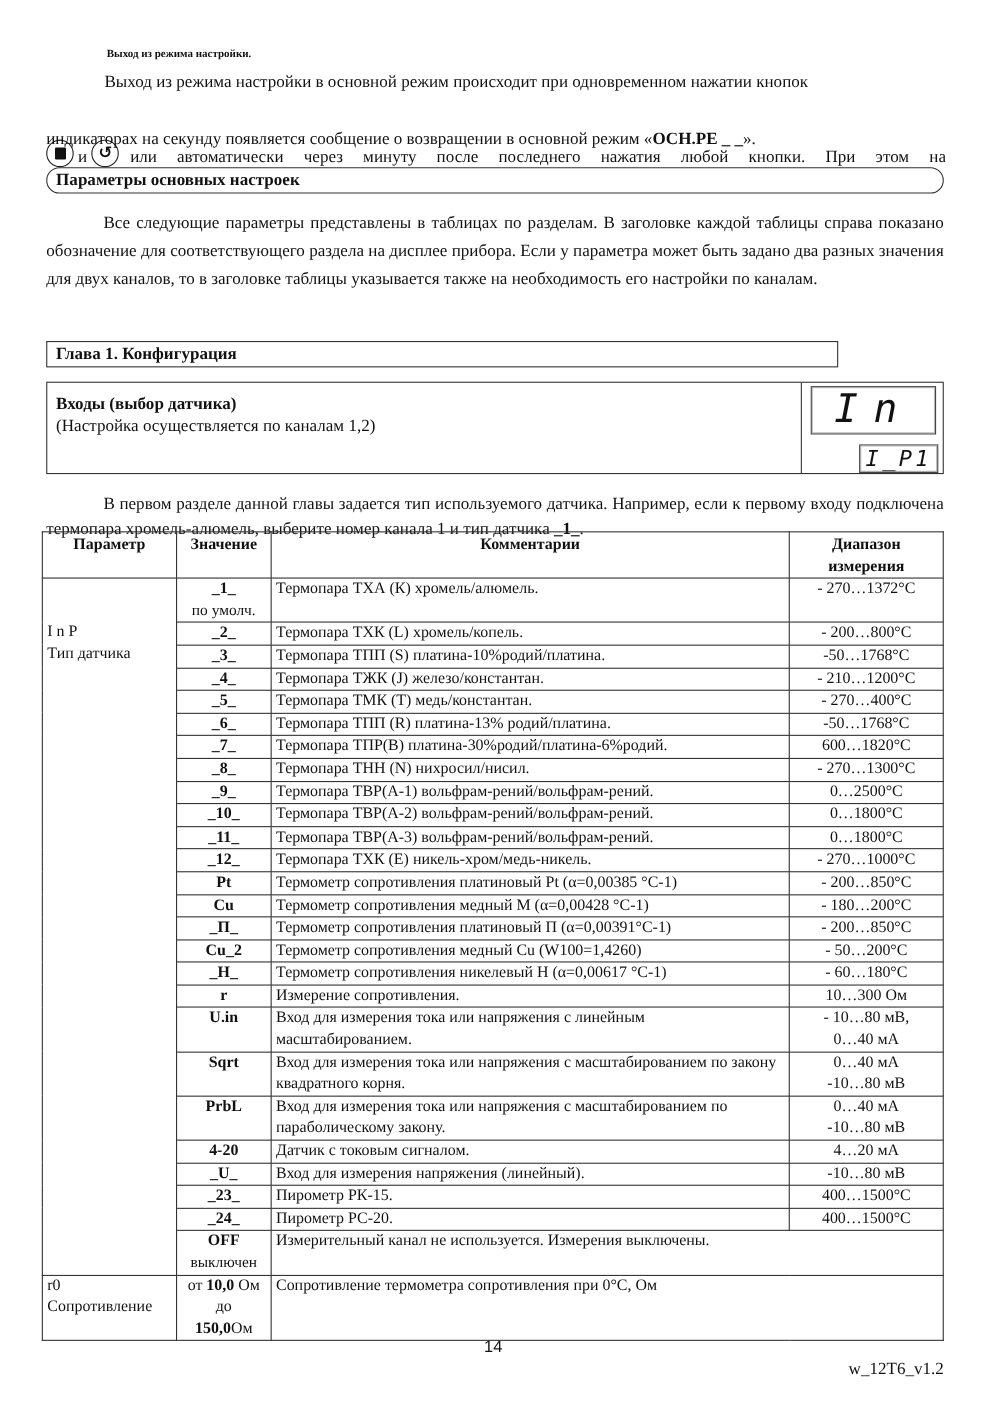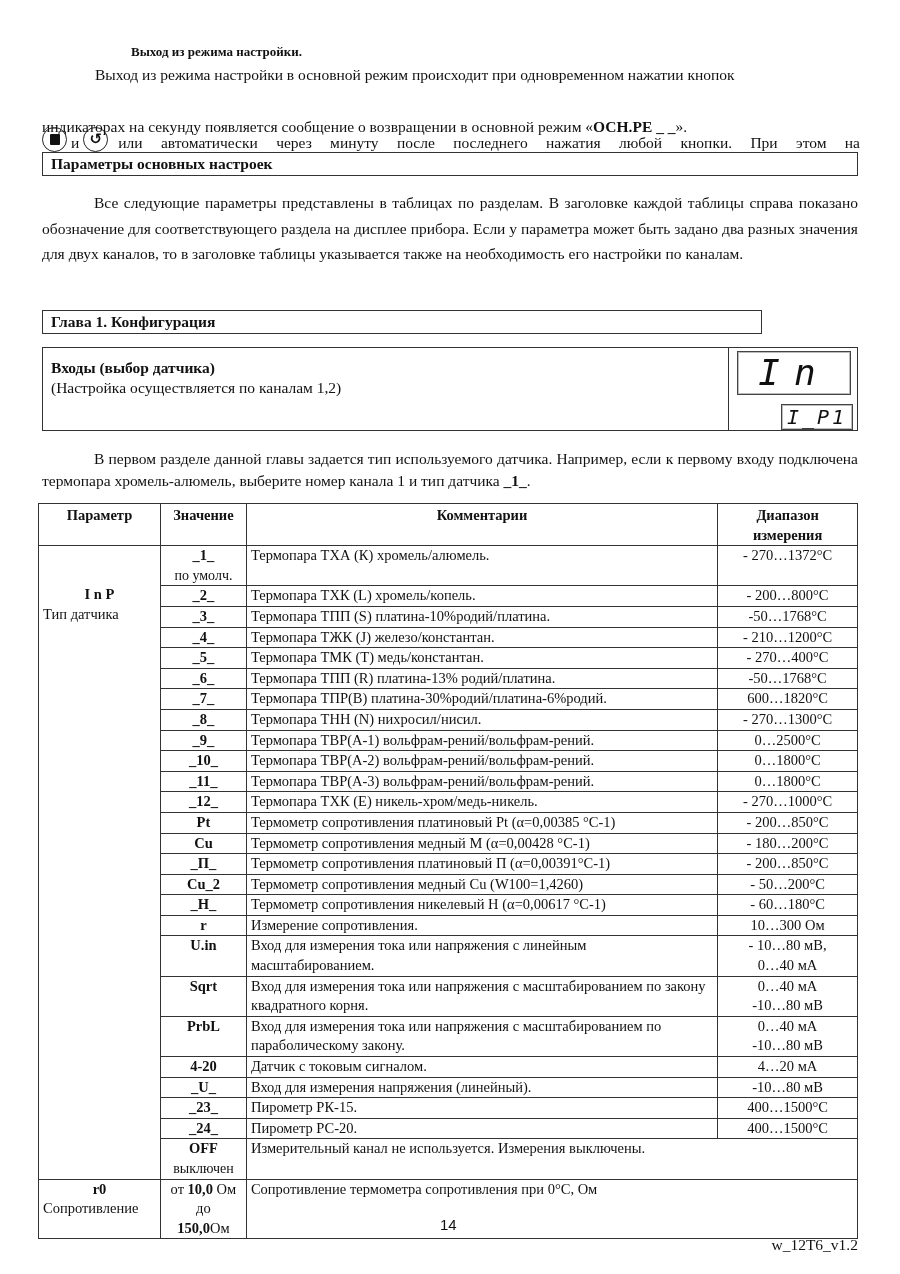--- a/index.html
+++ b/index.html
@@ -7,38 +7,38 @@
   body {
     position: relative;
     font-family: "Liberation Serif", "DejaVu Serif", serif;
     color: #111;
     font-size: 15.5px;
     overflow: hidden;
   }
   .abs { position: absolute; }
   .bold { font-weight: bold; }
 
-  .exit-title { left: 97px; top: 44px; font-weight: bold; font-size: 13px; margin-left: 34px; }
+  .exit-title { left: 97px; top: 44px; font-weight: bold; font-size: 10px; }
   .exit-line1 { left: 95px; top: 66px; width: 765px; text-align: justify; }
   .exit-line2 { left: 42px; top: 86px; width: 818px; display: flex; align-items: flex-end; }
   .exit-line2 .txt { flex: 1; text-align: justify; text-align-last: justify; padding-left: 6px; margin-top: 48px; }
   .exit-line3 { left: 42px; top: 118px; width: 818px; }
 
   .round-btn {
     display: inline-flex; width: 25px; height: 25px; border: 1.5px solid #222; border-radius: 50%;
     align-items: center; justify-content: center; margin-right: 4px; vertical-align: bottom;
   }
   .round-btn .sq { width: 10px; height: 11px; background: #111; border-radius: 1px; }
   .round-btn .arr { font-family: "DejaVu Sans", sans-serif; font-size: 15px; font-weight: bold; line-height: 1; }
   .conj { margin: 0 4px 0 0; }
 
   .section-box {
     border: 1px solid #333; padding: 2px 8px; font-weight: bold; font-size: 15.5px;
   }
-  .sec1 { left: 42px; top: 152px; width: 816px; height: 24px; }
+  .sec1 { left: 42px; top: 152px; width: 816px; height: 24px; border-radius: 12px; }
   .intro { left: 42px; top: 190px; width: 816px; line-height: 25.5px; text-align: justify; }
   .intro .indent { display: inline-block; width: 52px; }
   .sec2 { left: 42px; top: 310px; width: 720px; height: 24px; }
 
   .chapter-box { left: 42px; top: 347px; width: 816px; height: 84px; border: 1px solid #333; display: flex; }
   .chapter-text { flex: 1; padding: 10px 8px 0 8px; line-height: 20px; border-right: 1px solid #333; }
   .chapter-disp { width: 128px; position: relative; }
   .lcd-big {
     position: absolute; left: 8px; top: 3px; width: 114px; height: 44px;
     border: 1.5px solid #444; box-shadow: inset 0 0 0 1px #bbb;
@@ -49,33 +49,33 @@
     position: absolute; left: 52px; top: 56px; width: 72px; height: 26px;
     border: 1.5px solid #444; box-shadow: inset 0 0 0 1px #bbb;
     font-family: "DejaVu Sans Mono", monospace; font-style: italic; font-size: 20px; letter-spacing: 3px;
     display: flex; align-items: center; justify-content: center; line-height: 1;
   }
 
   .para2 { left: 42px; top: 448px; width: 816px; line-height: 22px; text-align: justify; }
   .para2 .indent { display: inline-block; width: 52px; }
 
   table.params {
-    position: absolute; left: 38px; top: 503px; width: 820px;
+    position: absolute; left: 38px; top: 483px; width: 820px;
     border-collapse: collapse; font-size: 14.5px; line-height: 19.6px;
   }
   table.params td, table.params th { border: 1px solid #333; padding: 0 4px; vertical-align: top; }
   table.params th { font-weight: bold; text-align: center; padding-top: 2px; }
   .c-param { width: 122px; }
   .c-val { width: 86px; text-align: center; }
   .c-comm { width: 472px; }
   .c-range { width: 140px; text-align: center; }
   .val-code { font-weight: bold; display: block; }
   .val-note { display: block; font-size: 14px; }
   .param-cell { text-align: left; }
-  .param-code { font-weight: bold; display: block; text-align: center; }
+  .param-code { font-weight: normal; display: block; text-align: left; }
   .range-line { display: block; }
   .r0-val .b { font-weight: bold; }
 
   .page-num { left: 440px; top: 1216px; font-family: "Liberation Sans", sans-serif; font-size: 15px; }
   .doc-id { right: 42px; top: 1236px; font-size: 15.5px; }
 </style>
 </head>
 <body>
 
 <div class="abs exit-title">Выход из режима настройки.</div>

